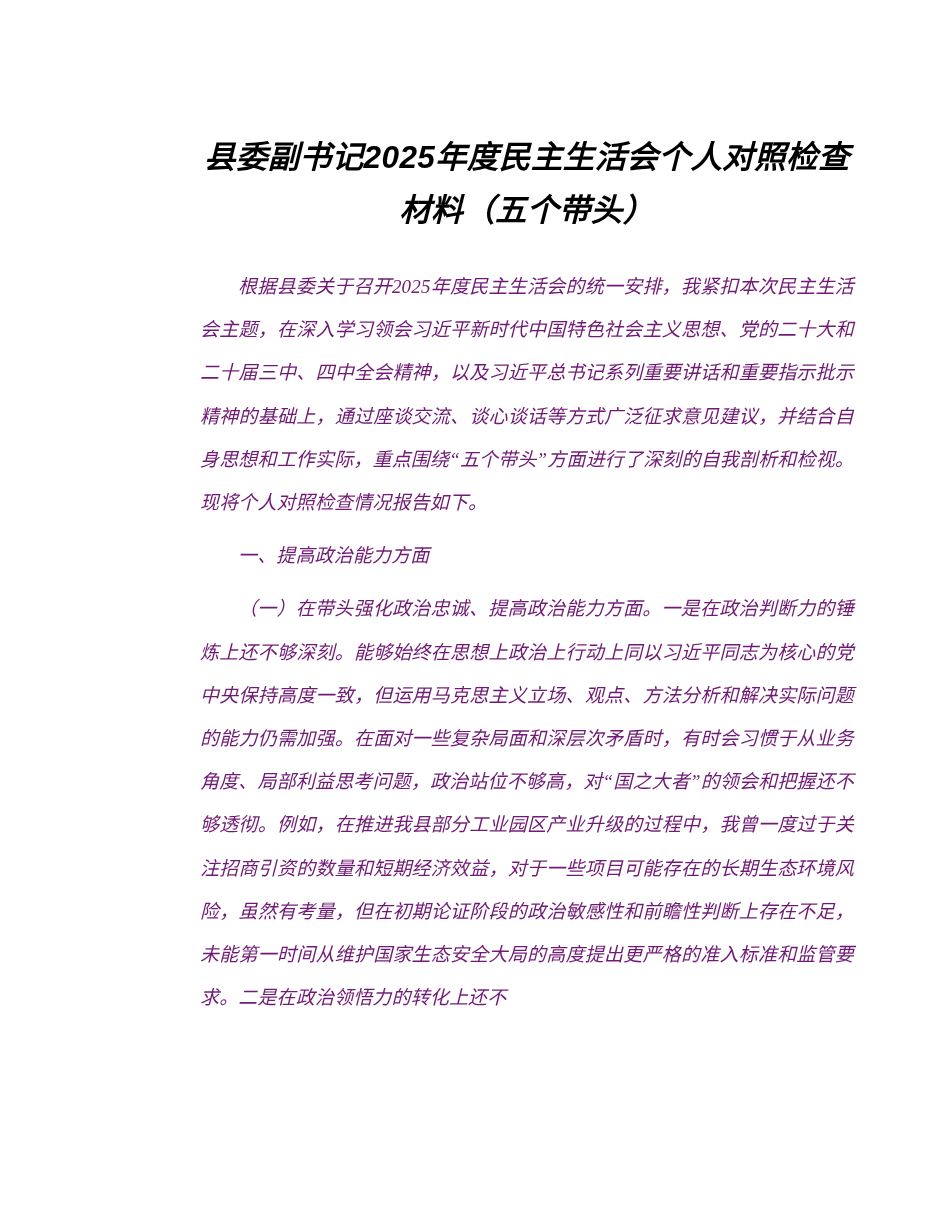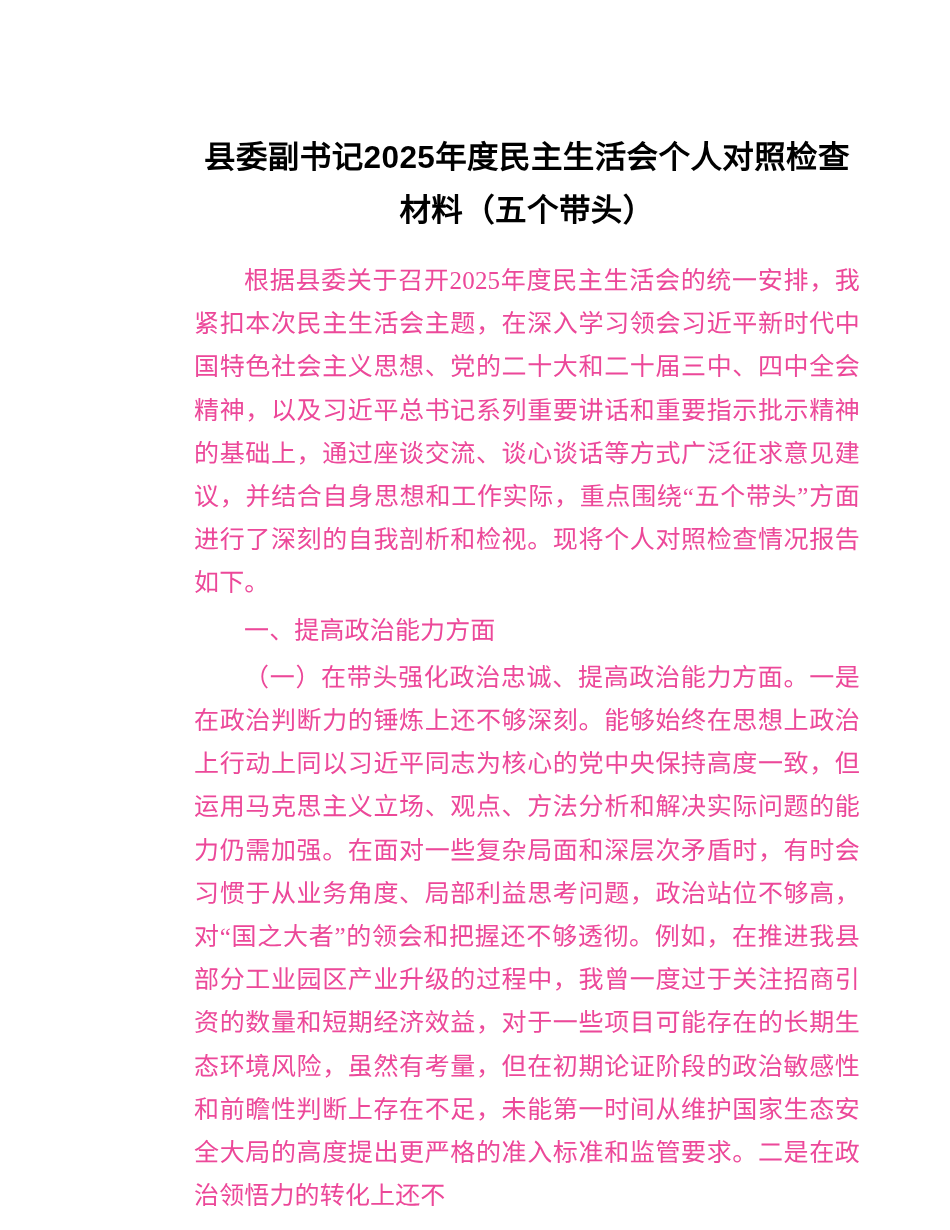--- a/index.html
+++ b/index.html
@@ -10,20 +10,21 @@
   }
 
   .page {
     position: relative;
     width: 846px;
     height: 1230px;
     margin: 0 auto;
     background: #ffffff;
     overflow: hidden;
     box-sizing: border-box;
+    font-style: italic;
   }
 
   .content {
     position: absolute;
     left: 138px;
     top: 0;
     width: 674px;
   }
 
   
@@ -41,26 +42,26 @@
     white-space: pre-line;
   }
 
   
   .body-block {
     margin: 0;
     padding-top: 18px;
   }
 
   p.para {
-    margin: 4px;
+    margin: 10px;
     padding: 0;
     font-family: "Liberation Serif", "DejaVu Serif", serif;
-    font-size: 25px;
+    font-size: 19px;
     line-height: 43.2px;
-    color: #ec4899;
+    color: #701a75;
     text-align: justify;
     text-justify: inter-character;
     text-indent: 2em;
     letter-spacing: 0.15px;
     word-break: break-all;
     overflow-wrap: break-word;
   }
 </style>
 </head>
 <body>

